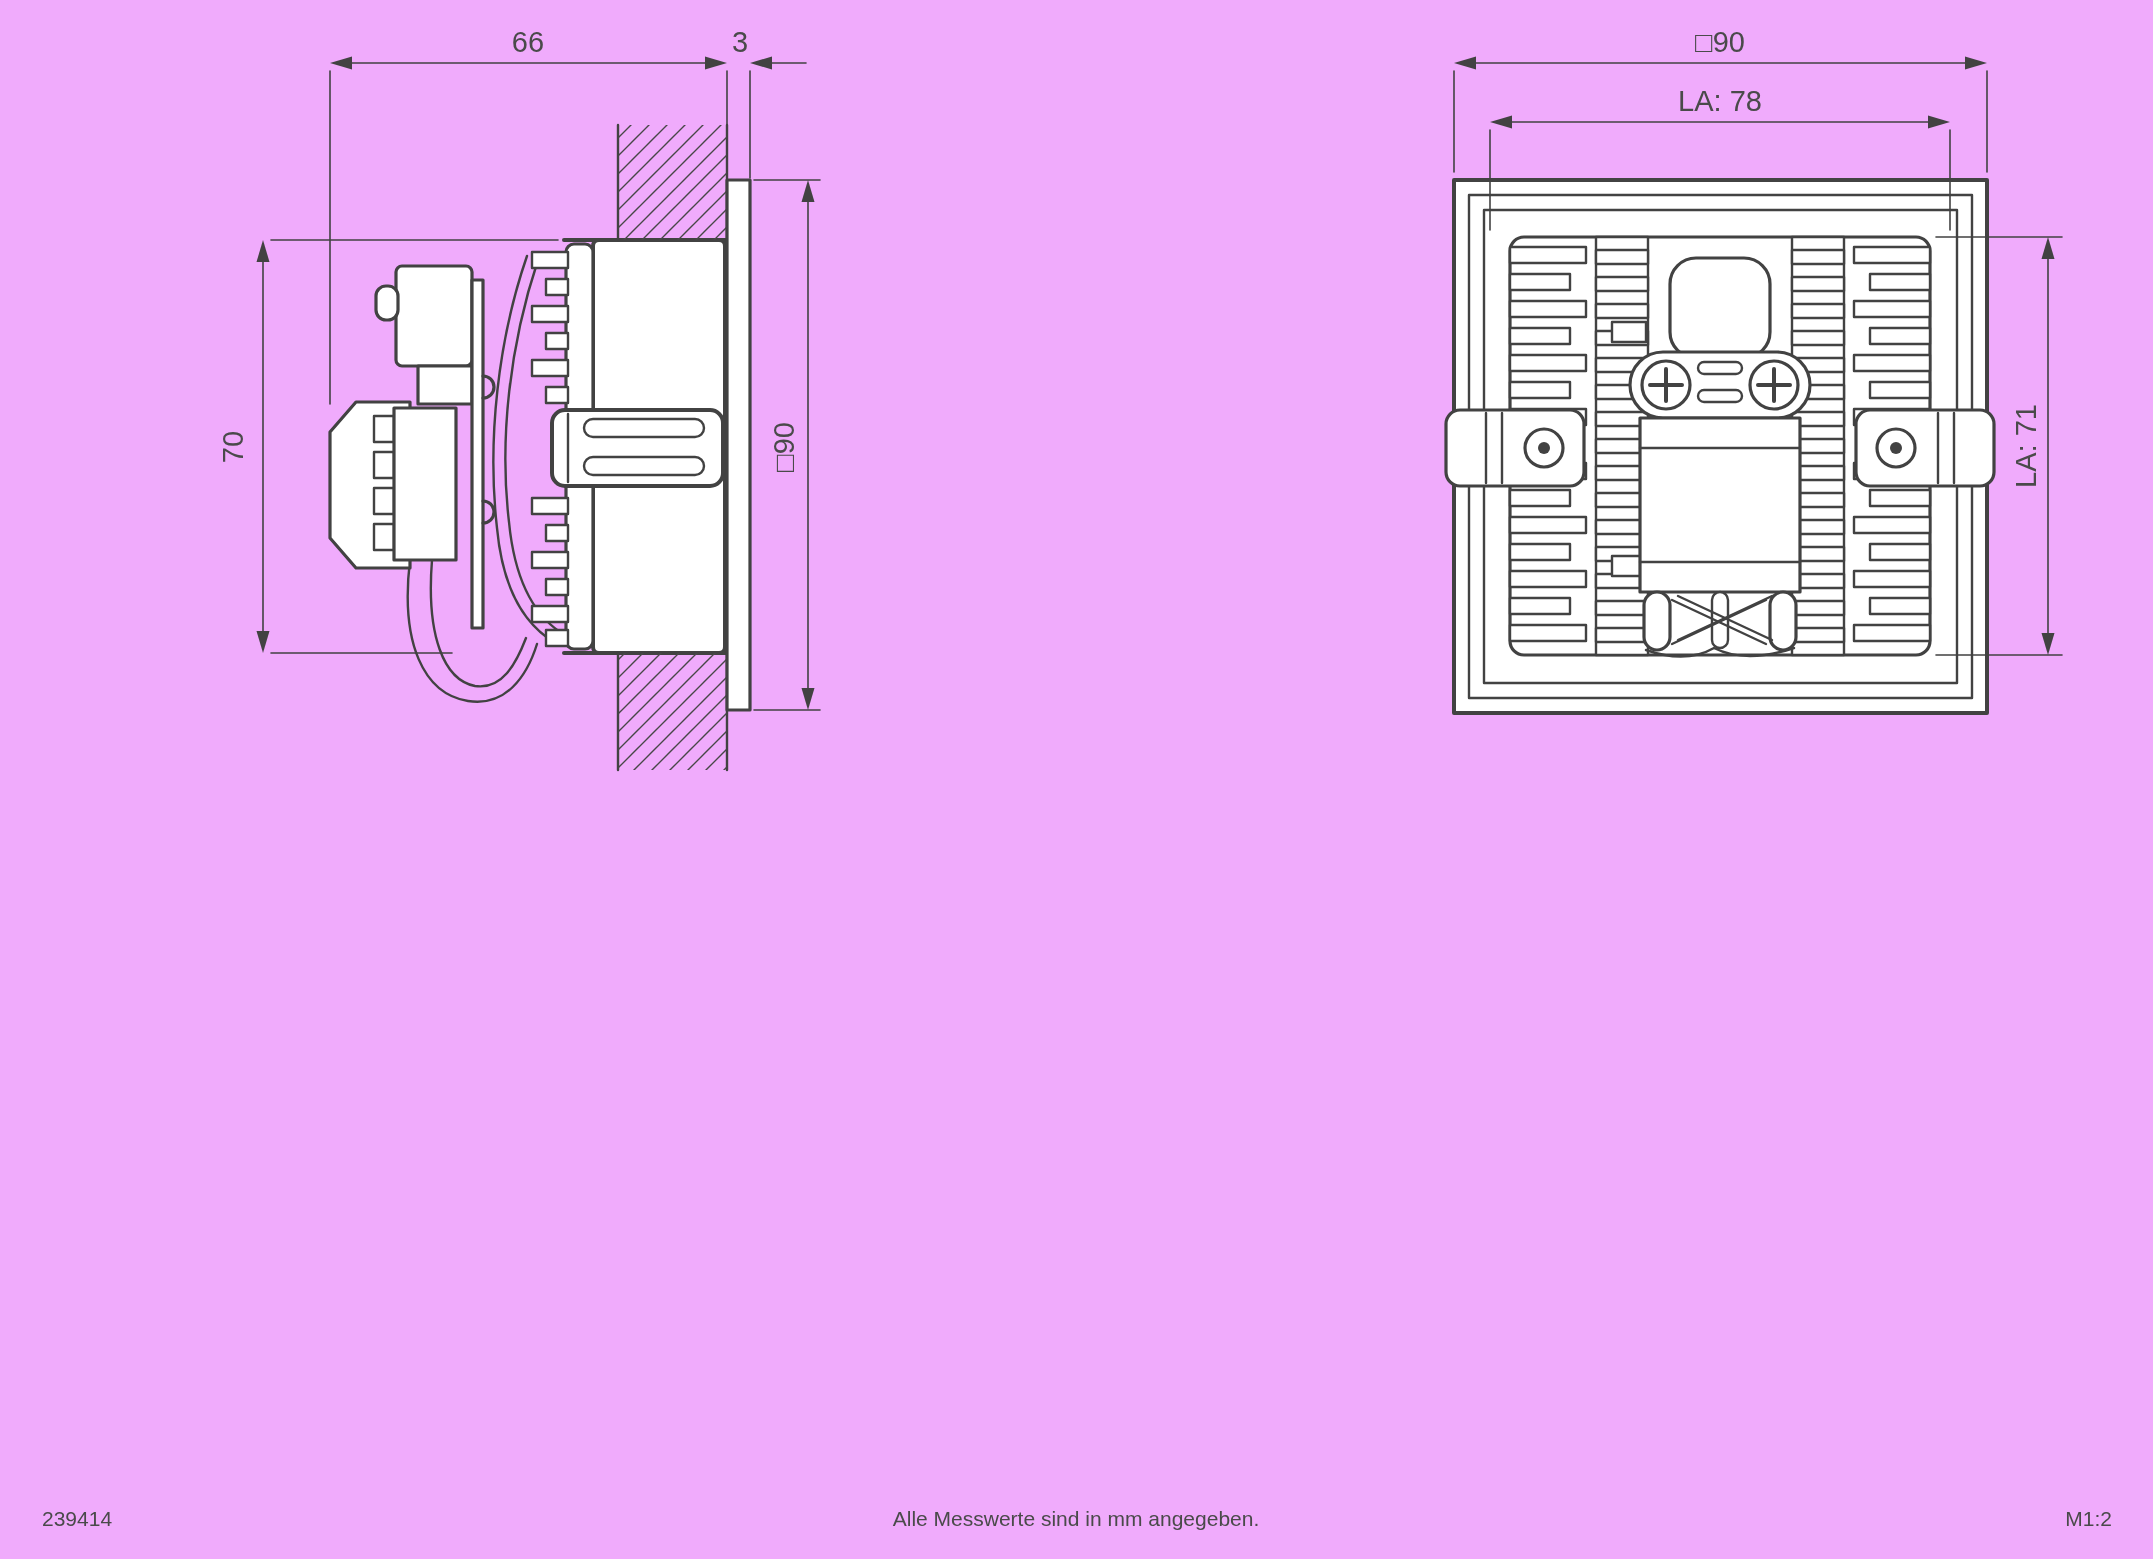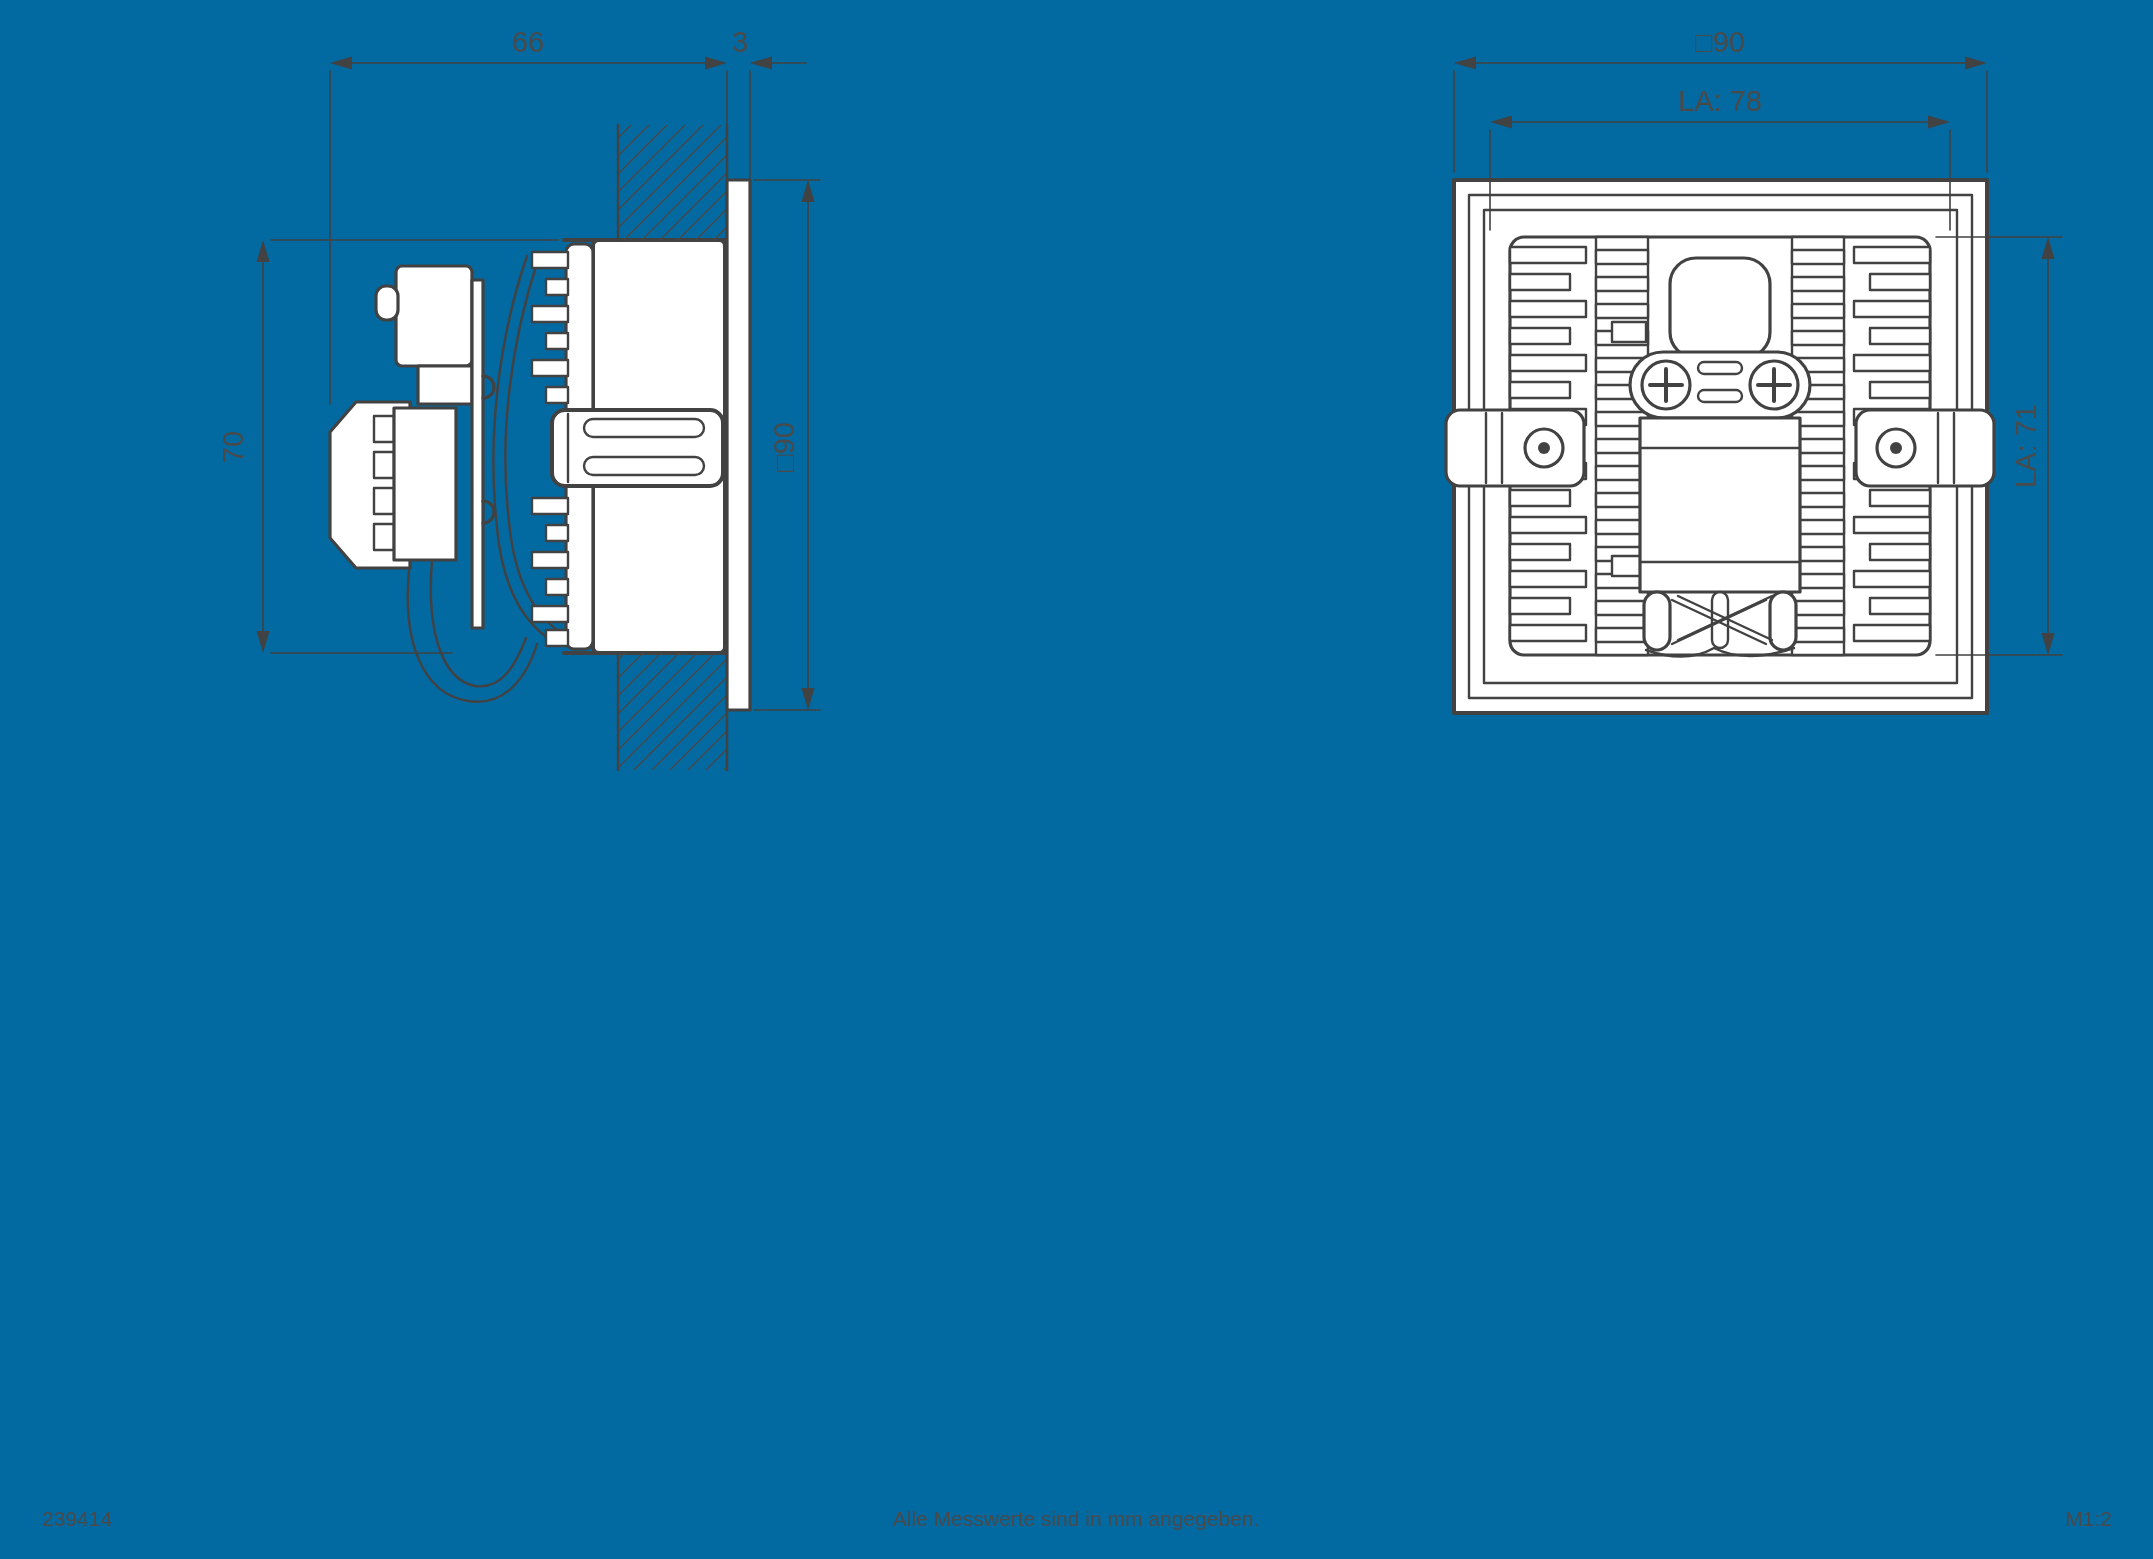--- a/index.html
+++ b/index.html
@@ -1,16 +1,16 @@
 <!DOCTYPE html>
 <html><head>
 <meta charset="utf-8">
 <style>
   html,body{margin:0;padding:0;background:#ffffff;}
-  .page{width:2153px;height:1559px;position:relative;background:#0369a1;overflow:hidden;}
+  .page{width:2153px;height:1559px;position:relative;background:#f0abfc;overflow:hidden;}
   svg{display:block;}
   .o{stroke:#424242;fill:none;stroke-linejoin:round;stroke-linecap:round;}
   .w{stroke:#424242;fill:#ffffff;stroke-linejoin:round;}
   .s4{stroke-width:4;}
   .s3{stroke-width:3.2;}
   .s2{stroke-width:2.4;}
   .s1{stroke-width:1.6;}
   .ar{fill:#424242;stroke:none;}
   text{font-family:"Liberation Sans",sans-serif;fill:#4a4a4a;}
   .dim{font-size:29px;}

